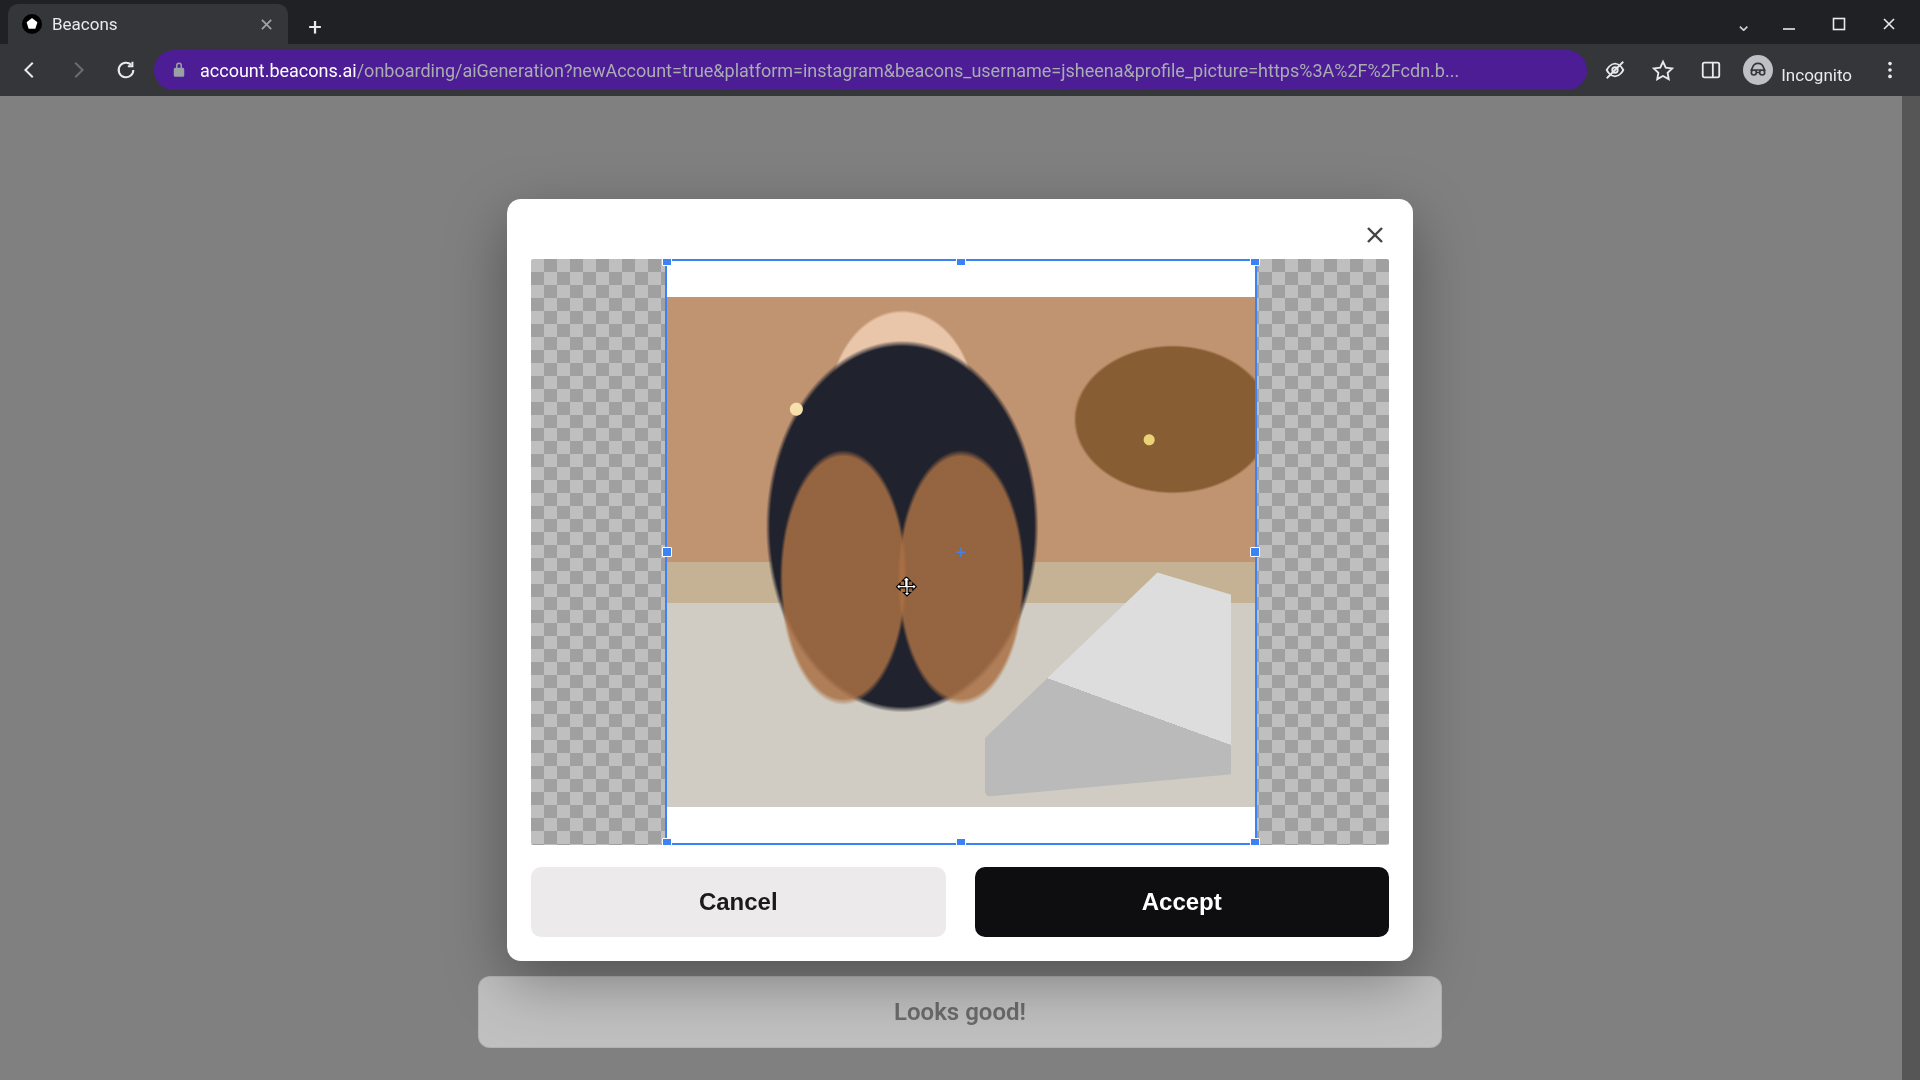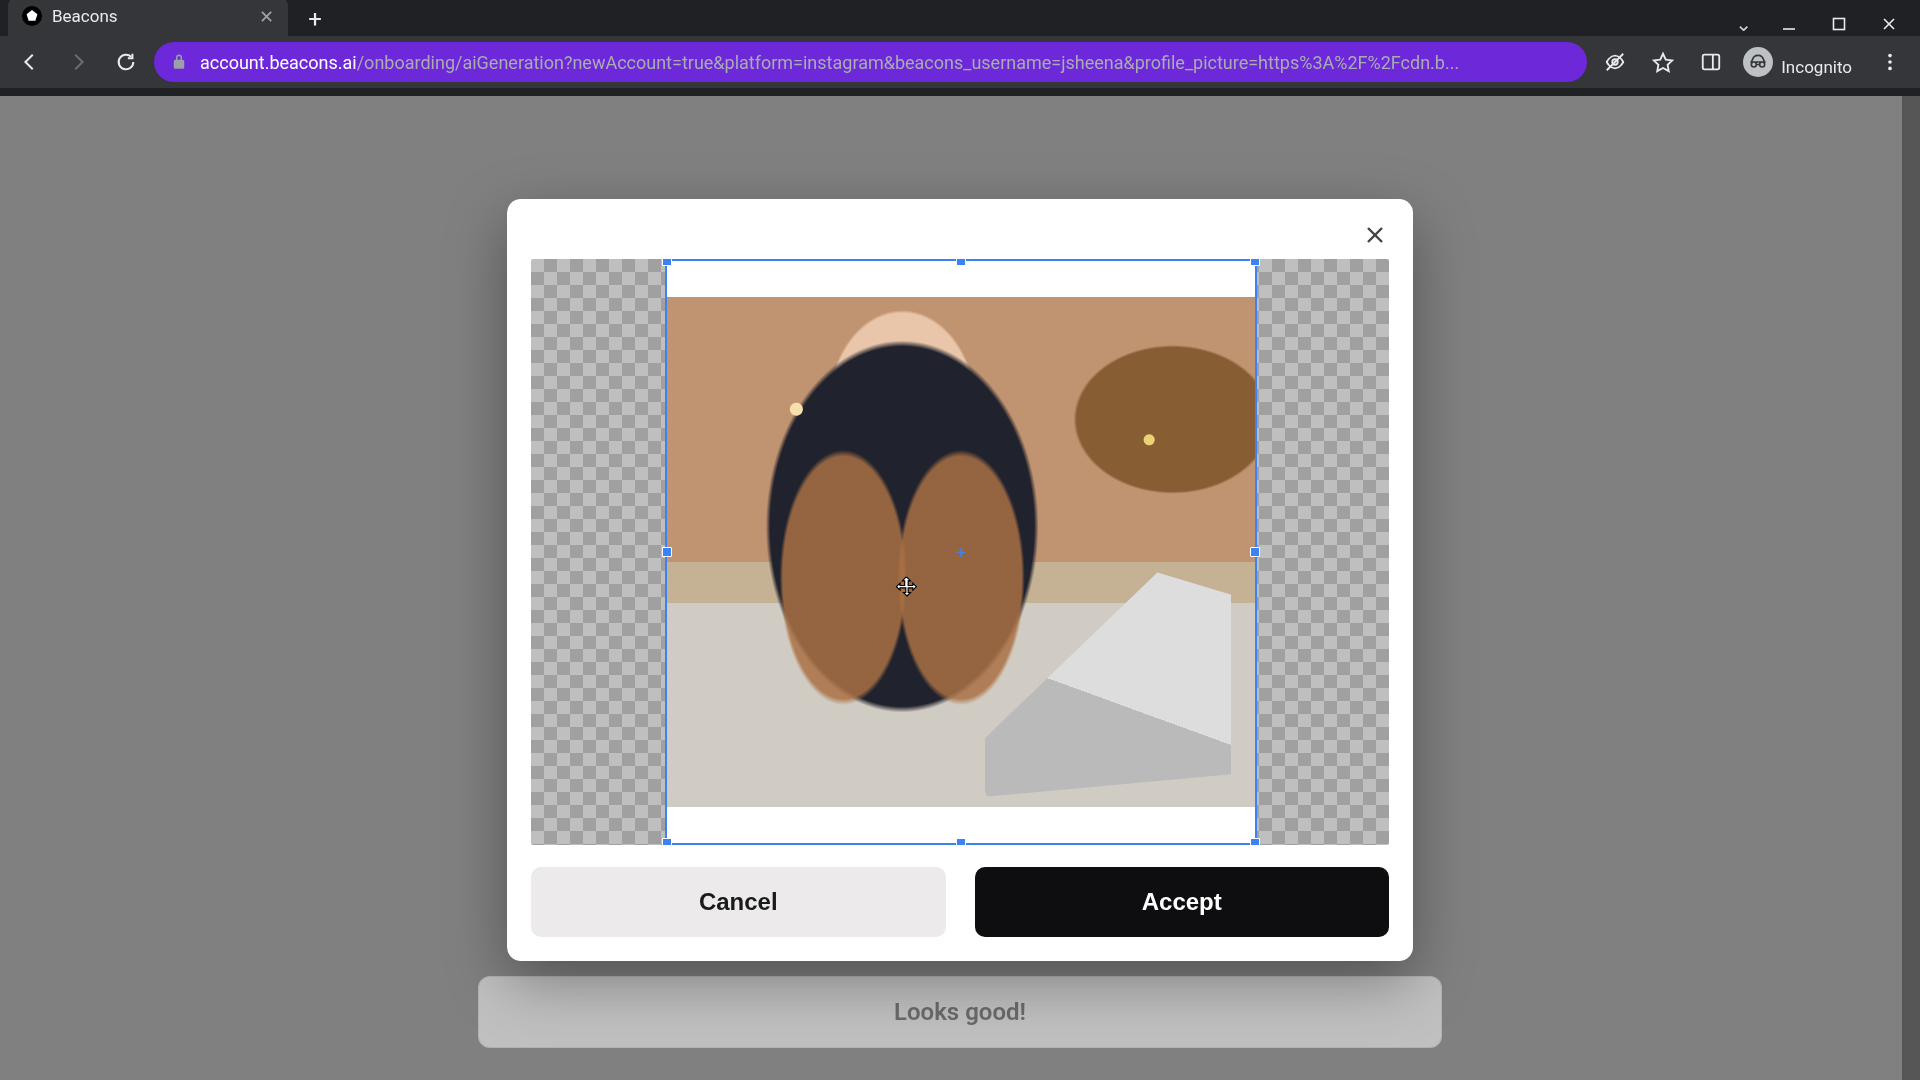--- a/index.html
+++ b/index.html
@@ -1,38 +1,38 @@
 <!DOCTYPE html>
 <html><head>
 <meta charset="utf-8">
 <style>
   * { box-sizing: border-box; margin: 0; padding: 0; }
   html, body { width: 1920px; height: 1080px; overflow: hidden; font-family: -apple-system, BlinkMacSystemFont, "Segoe UI", Roboto, Arial, sans-serif; }
   body { background: #202124; }
 
   
   .browser-top { background: #202124; height: 96px; display: flex; flex-direction: column; position: relative; }
-  .tab-strip { height: 36px; display: flex; align-items: flex-end; padding-left: 8px; }
+  .tab-strip { height: 44px; display: flex; align-items: flex-end; padding-left: 8px; }
   .tab { display: flex; align-items: center; gap: 10px; height: 40px; padding: 0 14px; background: #35363a; border-radius: 10px 10px 0 0; min-width: 280px; color: #e8eaed; }
   .tab-favicon { width: 20px; height: 20px; background: #000; border-radius: 50%; position: relative; }
   .tab-favicon::after { content:""; position:absolute; inset:4px; background:#fff; clip-path: polygon(50% 0, 95% 35%, 78% 90%, 22% 90%, 5% 35%); border-radius:2px; }
   .tab-title { flex:1; font-size:17px; color:#e8eaed; }
   .tab-close { color:#a0a0a0; font-size:18px; cursor:pointer; }
   .new-tab { width:34px; height:34px; margin-left:10px; display:flex; align-items:center; justify-content:center; color:#e8eaed; font-size:24px; cursor:pointer; }
 
   .window-controls { position:absolute; right:8px; top:6px; display:flex; gap:4px; align-items:center; }
   .wc-arrow { color:#cfcfcf; font-size:20px; padding:6px 10px; cursor:pointer; }
   .wc-btn { width:46px; height:32px; display:flex; align-items:center; justify-content:center; color:#e8eaed; cursor:pointer; }
   .wc-btn svg { width:14px; height:14px; }
 
   .toolbar { height:52px; background:#35363a; display:flex; align-items:center; padding:0 10px; gap:8px; }
   .nav-btn { width:40px; height:40px; display:flex; align-items:center; justify-content:center; border-radius:50%; color:#e8eaed; cursor:pointer; }
   .nav-btn.disabled { color:#6b6d70; cursor:default; }
   .nav-btn svg { width:22px; height:22px; }
-  .address-bar { flex:1; height:40px; background:#6d28d9; border-radius:20px; display:flex; align-items:center; padding:0 16px; gap:12px; color:#e8eaed; }
+  .address-bar { flex:1; height:40px; background:#4c1d95; border-radius:20px; display:flex; align-items:center; padding:0 16px; gap:12px; color:#e8eaed; }
   .lock-icon { color:#9aa0a6; display:flex; }
   .lock-icon svg { width:18px; height:18px; }
   .url-text { font-size:18px; white-space:nowrap; overflow:hidden; text-overflow:ellipsis; flex:1; }
   .url-domain { color:#ffffff; }
   .url-rest { color:#a9adb1; }
   .tb-icon { width:40px; height:40px; display:flex; align-items:center; justify-content:center; color:#e8eaed; cursor:pointer; }
   .tb-icon svg { width:22px; height:22px; }
   .incognito-pill { display:flex; align-items:flex-end; gap:8px; padding:4px 10px 4px 4px; }
   .incognito-avatar { width:30px; height:30px; border-radius:50%; background:#bdc1c6; display:flex; align-items:center; justify-content:center; }
   .incognito-avatar svg { width:20px; height:20px; fill:#35363a; }

